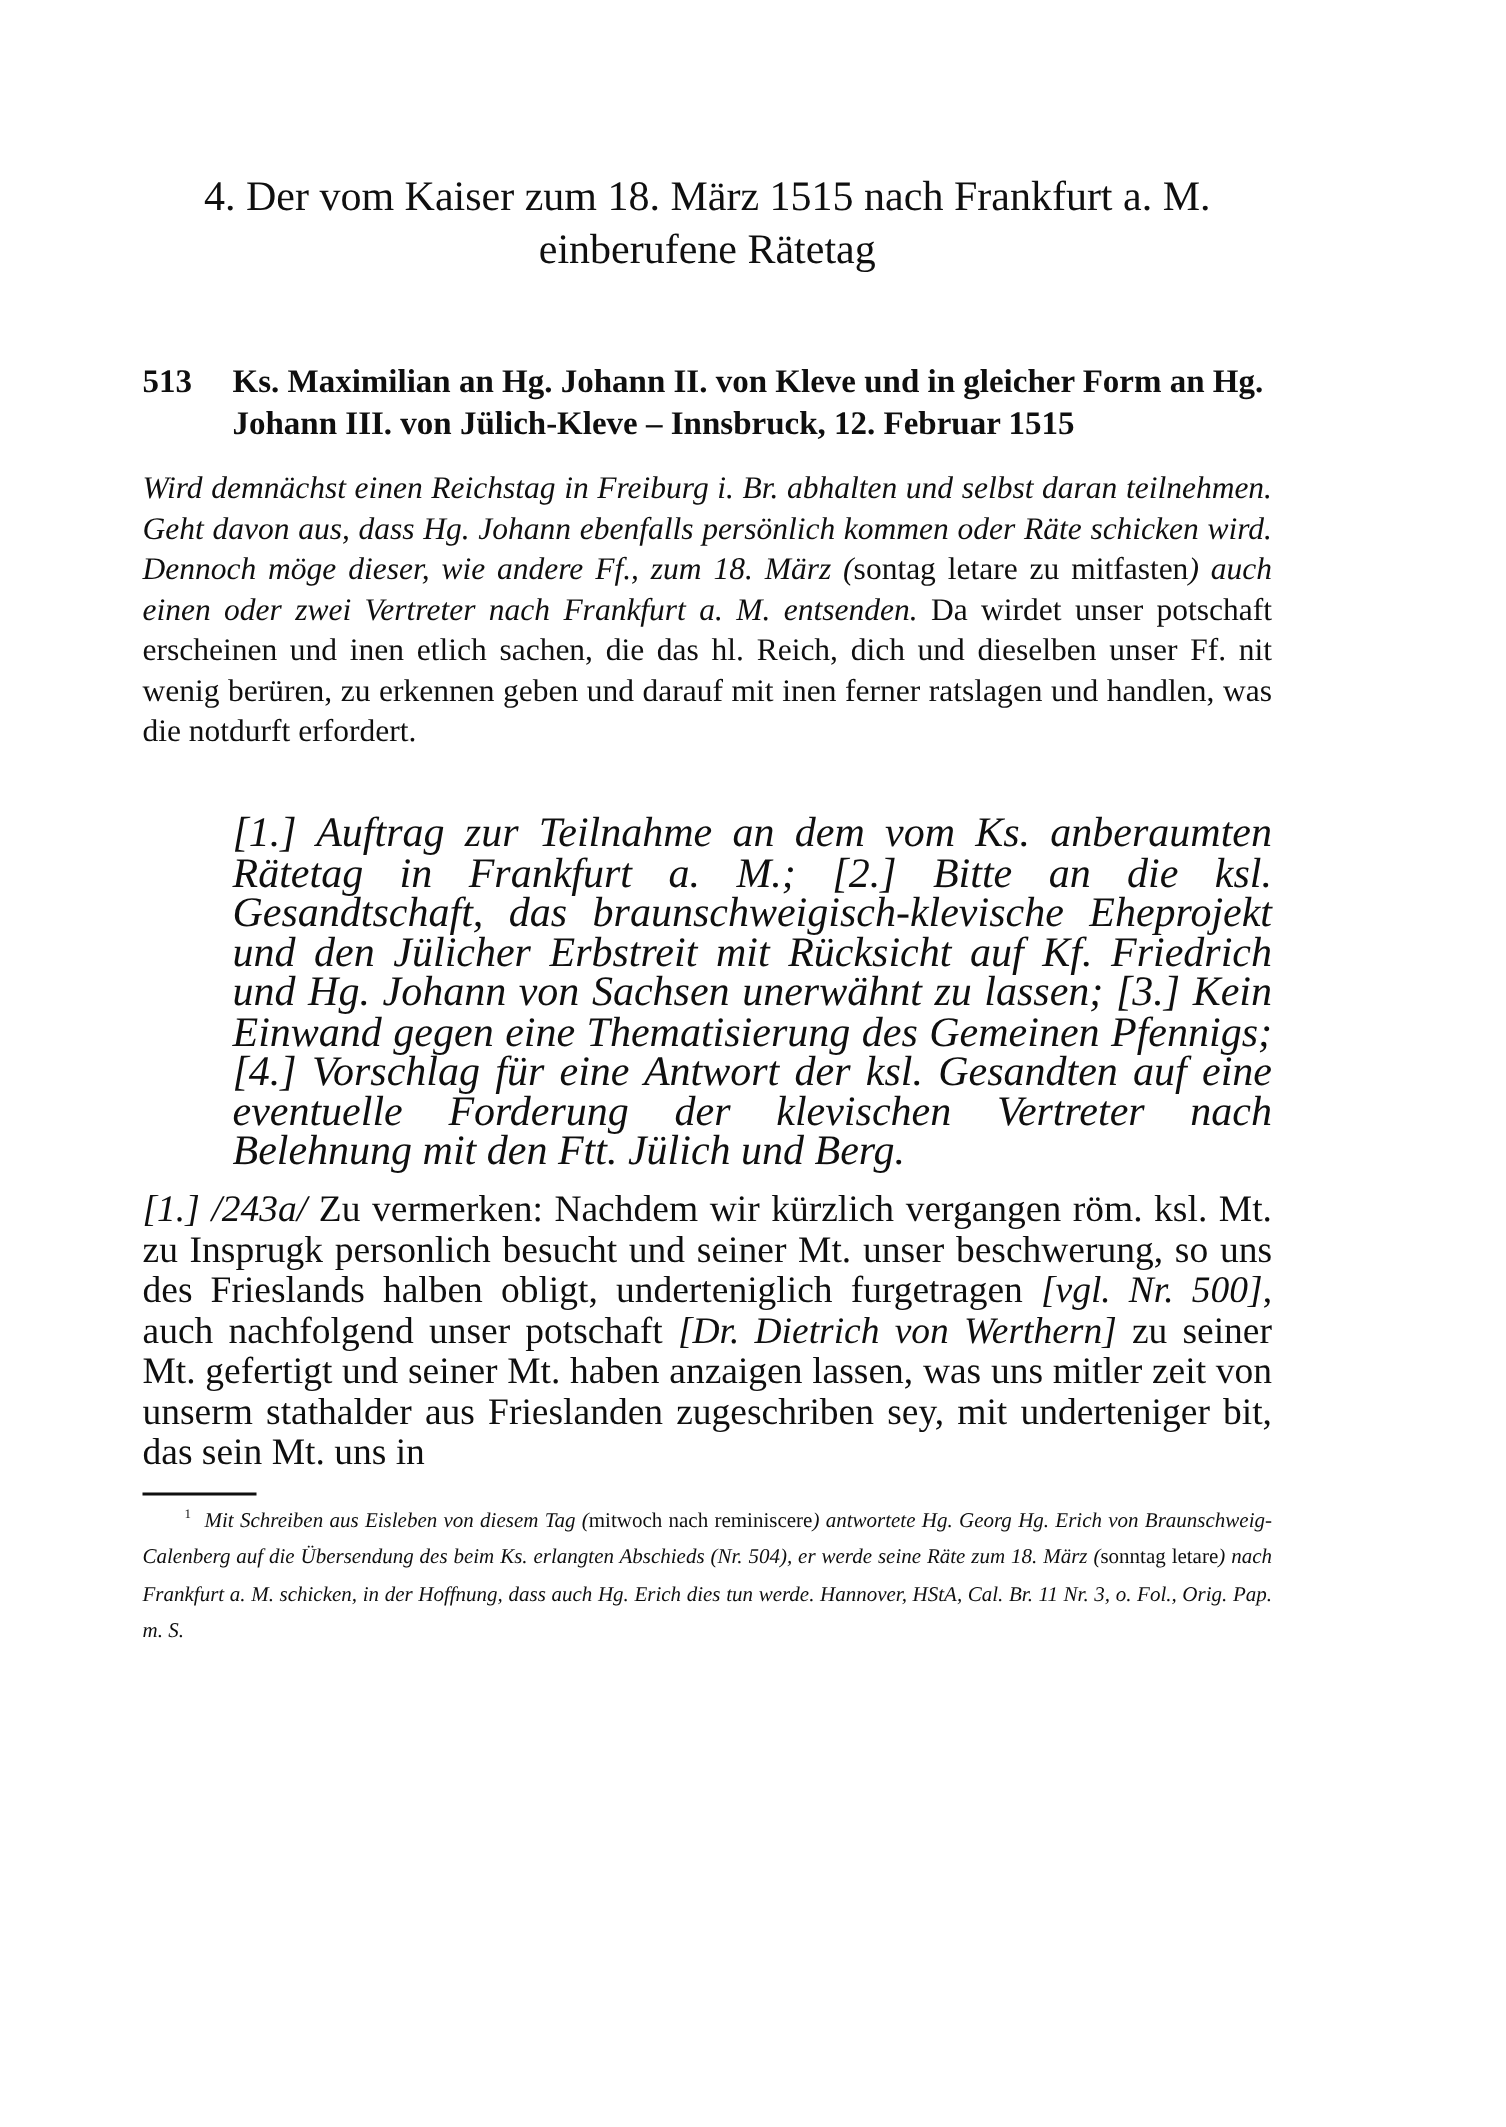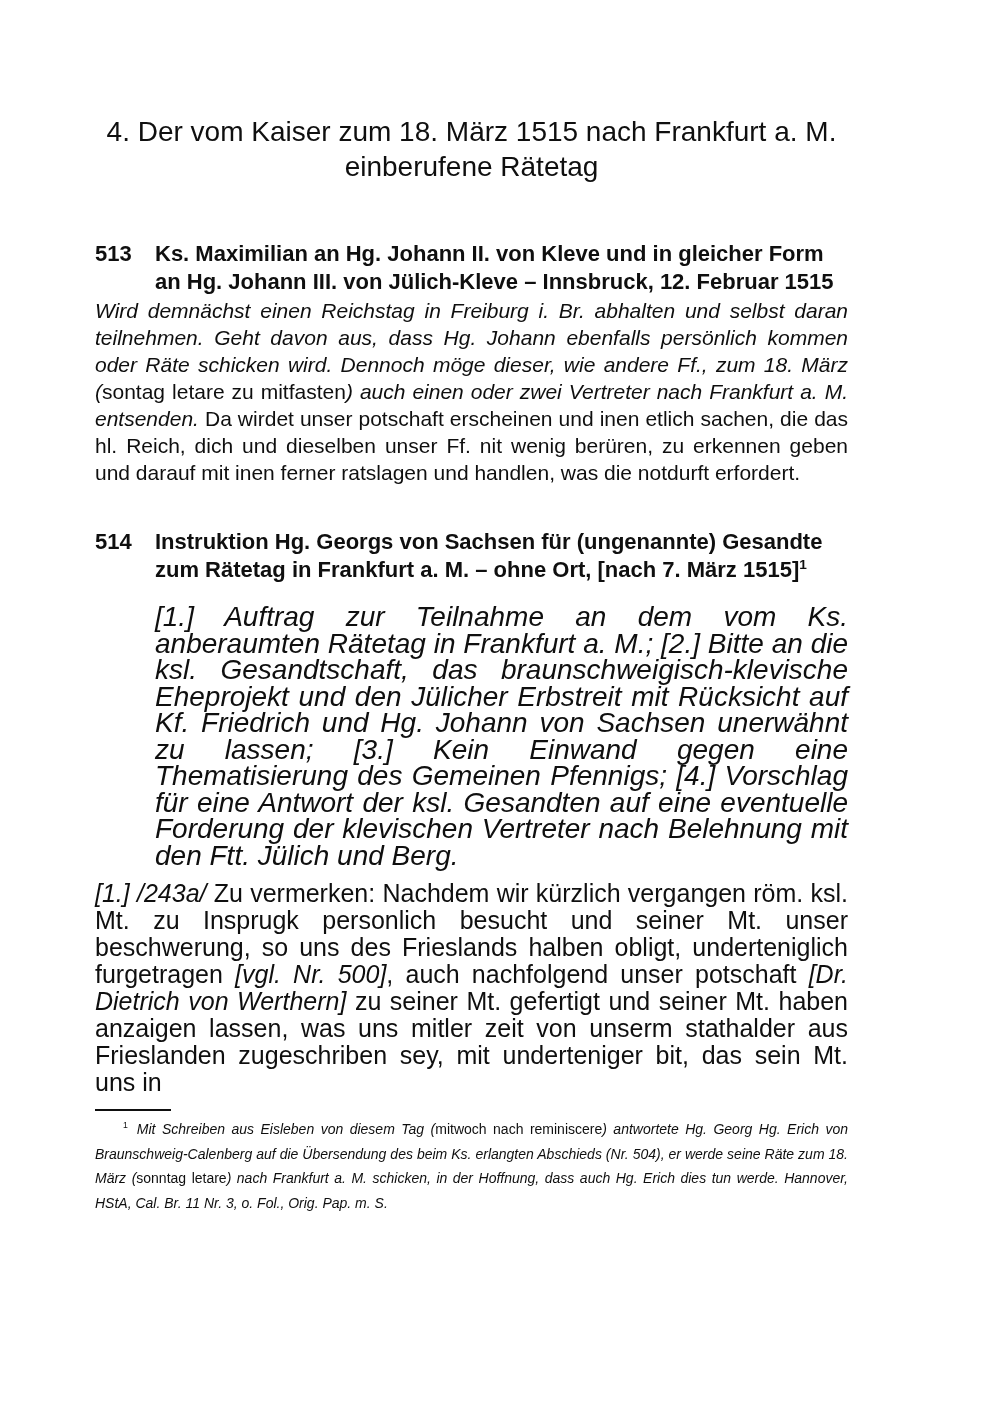--- a/index.html
+++ b/index.html
@@ -2,21 +2,21 @@
 <html><head>
 <meta charset="utf-8">
 <style>
   html, body { margin: 0; padding: 0; background: #ffffff; }
   .page {
     position: relative;
     width: 1004px;
     height: 1418px;
     background: #ffffff;
     color: #0f0f0f;
-    font-family: Liberation Sans, sans-serif;
+    font-family: Liberation Serif, serif;
     overflow: hidden;
   }
   .content {
     padding-top: 114px;
     margin-left: 95px;
     width: 753px;
   }
   .chapter-heading {
     font-size: 28px;
     line-height: 35px;
@@ -38,21 +38,21 @@
   .indented { margin-left: 60px; }
   .italic { font-style: italic; }
   .archive-note {
     font-size: 20px;
     line-height: 24.5px;
     margin-top: 14px;
   }
   .regest {
     font-size: 21px;
     line-height: 27px;
-    margin-top: 1px;
+    margin-top: 16px;
   }
   .entry-514 { margin-top: 42px; }
   .summary {
     font-size: 28px;
     line-height: 26.5px;
     margin-top: 20px;
   }
   .entry-514 .archive-note { margin-top: 5px; }
   .body-text {
     font-size: 25px;
@@ -91,24 +91,20 @@
 
     <section class="entry">
       <div class="entry-heading-row">
         <span class="entry-number">513</span>
         <span class="entry-heading"><span class="seg-n">Ks. Maximilian an Hg. Johann II. von Kleve und in gleicher Form an Hg. Johann III. von Jülich-Kleve – Innsbruck, 12. Februar 1515</span></span>
       </div>
       <p class="regest italic justify"><span class="seg-i">Wird demnächst einen Reichstag in Freiburg i. Br. abhalten und selbst daran teilnehmen. Geht davon aus, dass Hg. Johann ebenfalls persönlich kommen oder Räte schicken wird. Dennoch möge dieser, wie andere Ff., zum 18. März (</span><span class="seg-r">sontag letare zu mitfasten</span><span class="seg-i">) auch einen oder zwei Vertreter nach Frankfurt a. M. entsenden.</span><span class="seg-r"> Da wirdet unser potschaft erscheinen und inen etlich sachen, die das hl. Reich, dich und dieselben unser Ff. nit wenig berüren, zu erkennen geben und darauf mit inen ferner ratslagen und handlen, was die notdurft erfordert.</span></p>
     </section>
 
     <section class="entry entry-514">
-      <div class="entry-heading-row">
-        <span class="entry-number">514</span>
-        <span class="entry-heading"><span class="seg-n">Instruktion Hg. Georgs von Sachsen für (ungenannte) Gesandte zum Rätetag in Frankfurt a. M. – ohne Ort, [nach 7. März 1515]</span><span class="seg-sup">1</span></span>
-      </div>
       <p class="summary indented italic justify"><span class="seg-i">[1.] Auftrag zur Teilnahme an dem vom Ks. anberaumten Rätetag in Frankfurt a. M.; [2.] Bitte an die ksl. Gesandtschaft, das braunschweigisch-klevische Eheprojekt und den Jülicher Erbstreit mit Rücksicht auf Kf. Friedrich und Hg. Johann von Sachsen unerwähnt zu lassen; [3.] Kein Einwand gegen eine Thematisierung des Gemeinen Pfennigs; [4.] Vorschlag für eine Antwort der ksl. Gesandten auf eine eventuelle Forderung der klevischen Vertreter nach Belehnung mit den Ftt. Jülich und Berg.</span></p>
       <p class="body-text justify"><span class="seg-i">[1.] /243a/</span><span class="seg-r"> Zu vermerken: Nachdem wir kürzlich vergangen röm. ksl. Mt. zu Insprugk personlich besucht und seiner Mt. unser beschwerung, so uns des Frieslands halben obligt, underteniglich furgetragen </span><span class="seg-i">[vgl. Nr. 500]</span><span class="seg-r">, auch nachfolgend unser potschaft </span><span class="seg-i">[Dr. Dietrich von Werthern]</span><span class="seg-r"> zu seiner Mt. gefertigt und seiner Mt. haben anzaigen lassen, was uns mitler zeit von unserm stathalder aus Frieslanden zugeschriben sey, mit underteniger bit, das sein Mt. uns in</span></p>
     </section>
 
     <div class="footnote-sep"></div>
     <p class="footnote justify"><span class="seg-sup fn-marker">1</span><span><span class="seg-i">Mit Schreiben aus Eisleben von diesem Tag (</span><span class="seg-r">mitwoch nach reminiscere</span><span class="seg-i">) antwortete Hg. Georg Hg. Erich von Braunschweig-Calenberg auf die Übersendung des beim Ks. erlangten Abschieds (Nr. 504), er werde seine Räte zum 18. März (</span><span class="seg-r">sonntag letare</span><span class="seg-i">) nach Frankfurt a. M. schicken, in der Hoffnung, dass auch Hg. Erich dies tun werde. Hannover, HStA, Cal. Br. 11 Nr. 3, o. Fol., Orig. Pap. m. S.</span></span></p>
 
   </div>
 </div>
 

